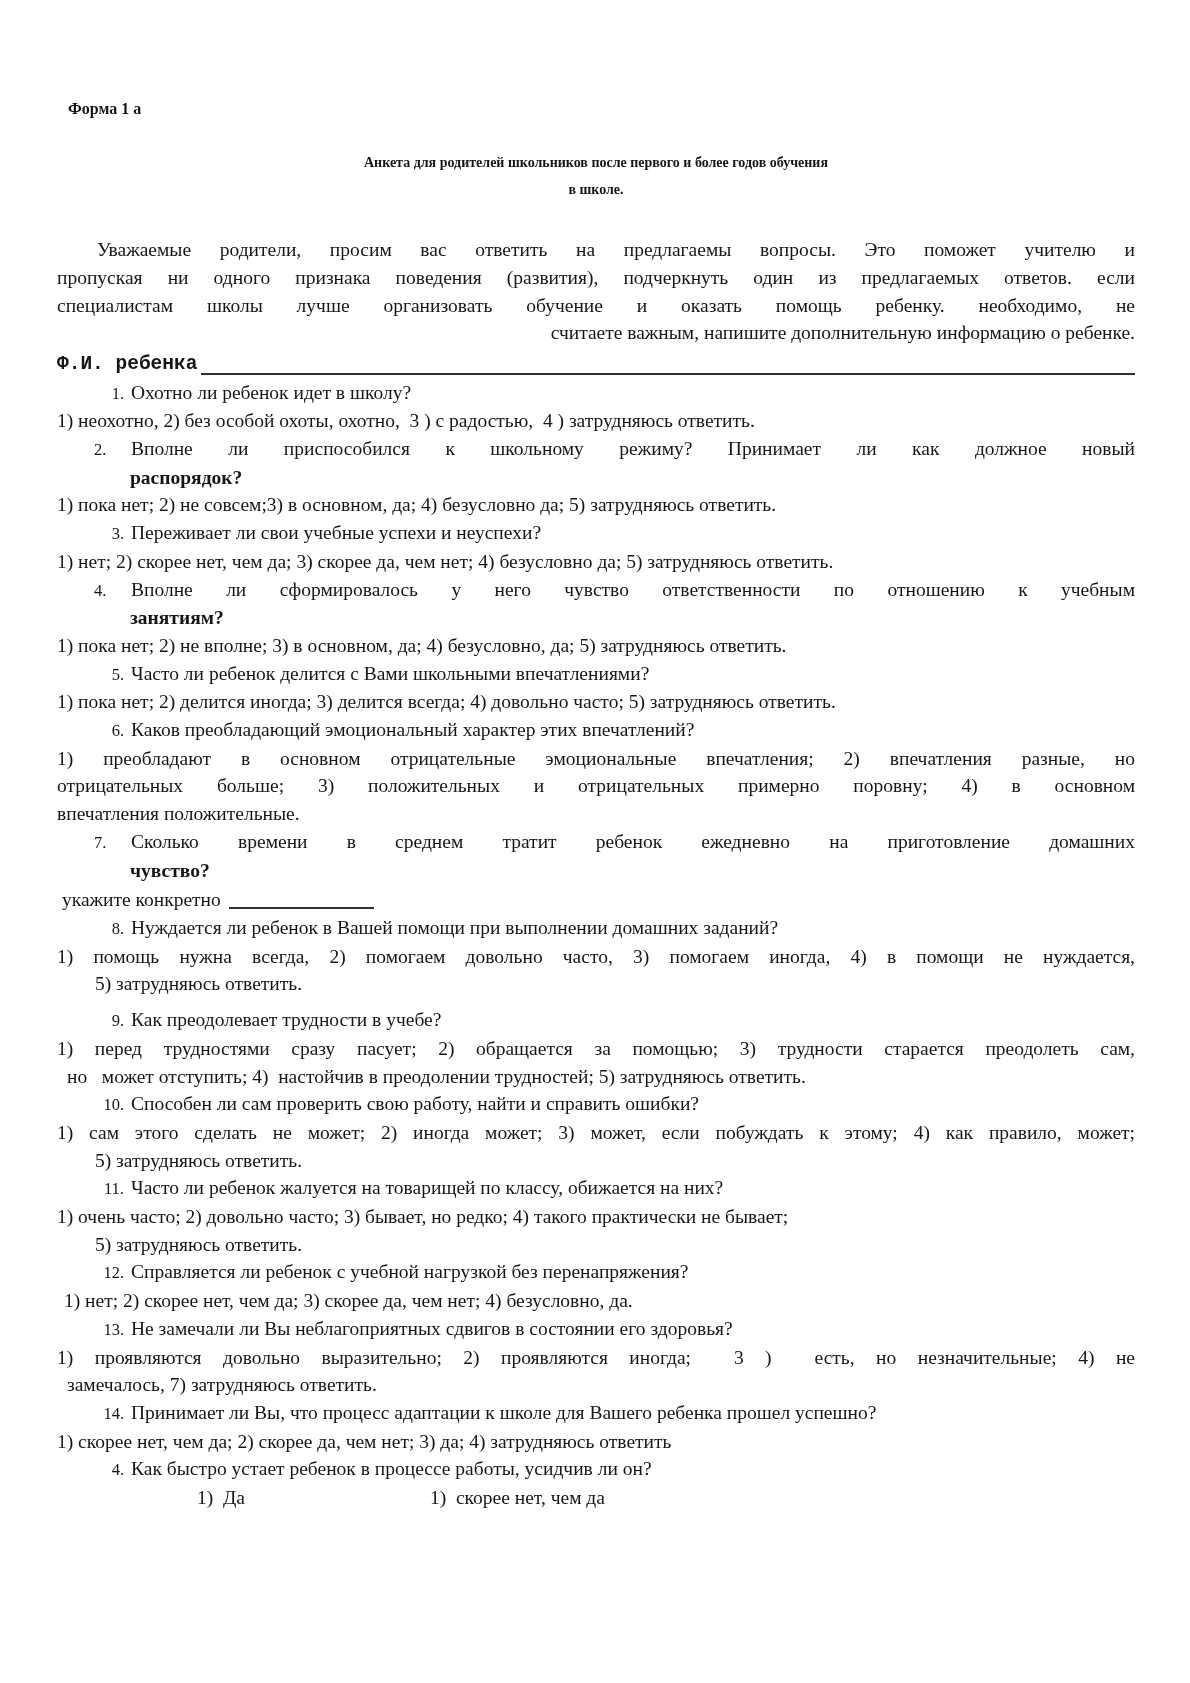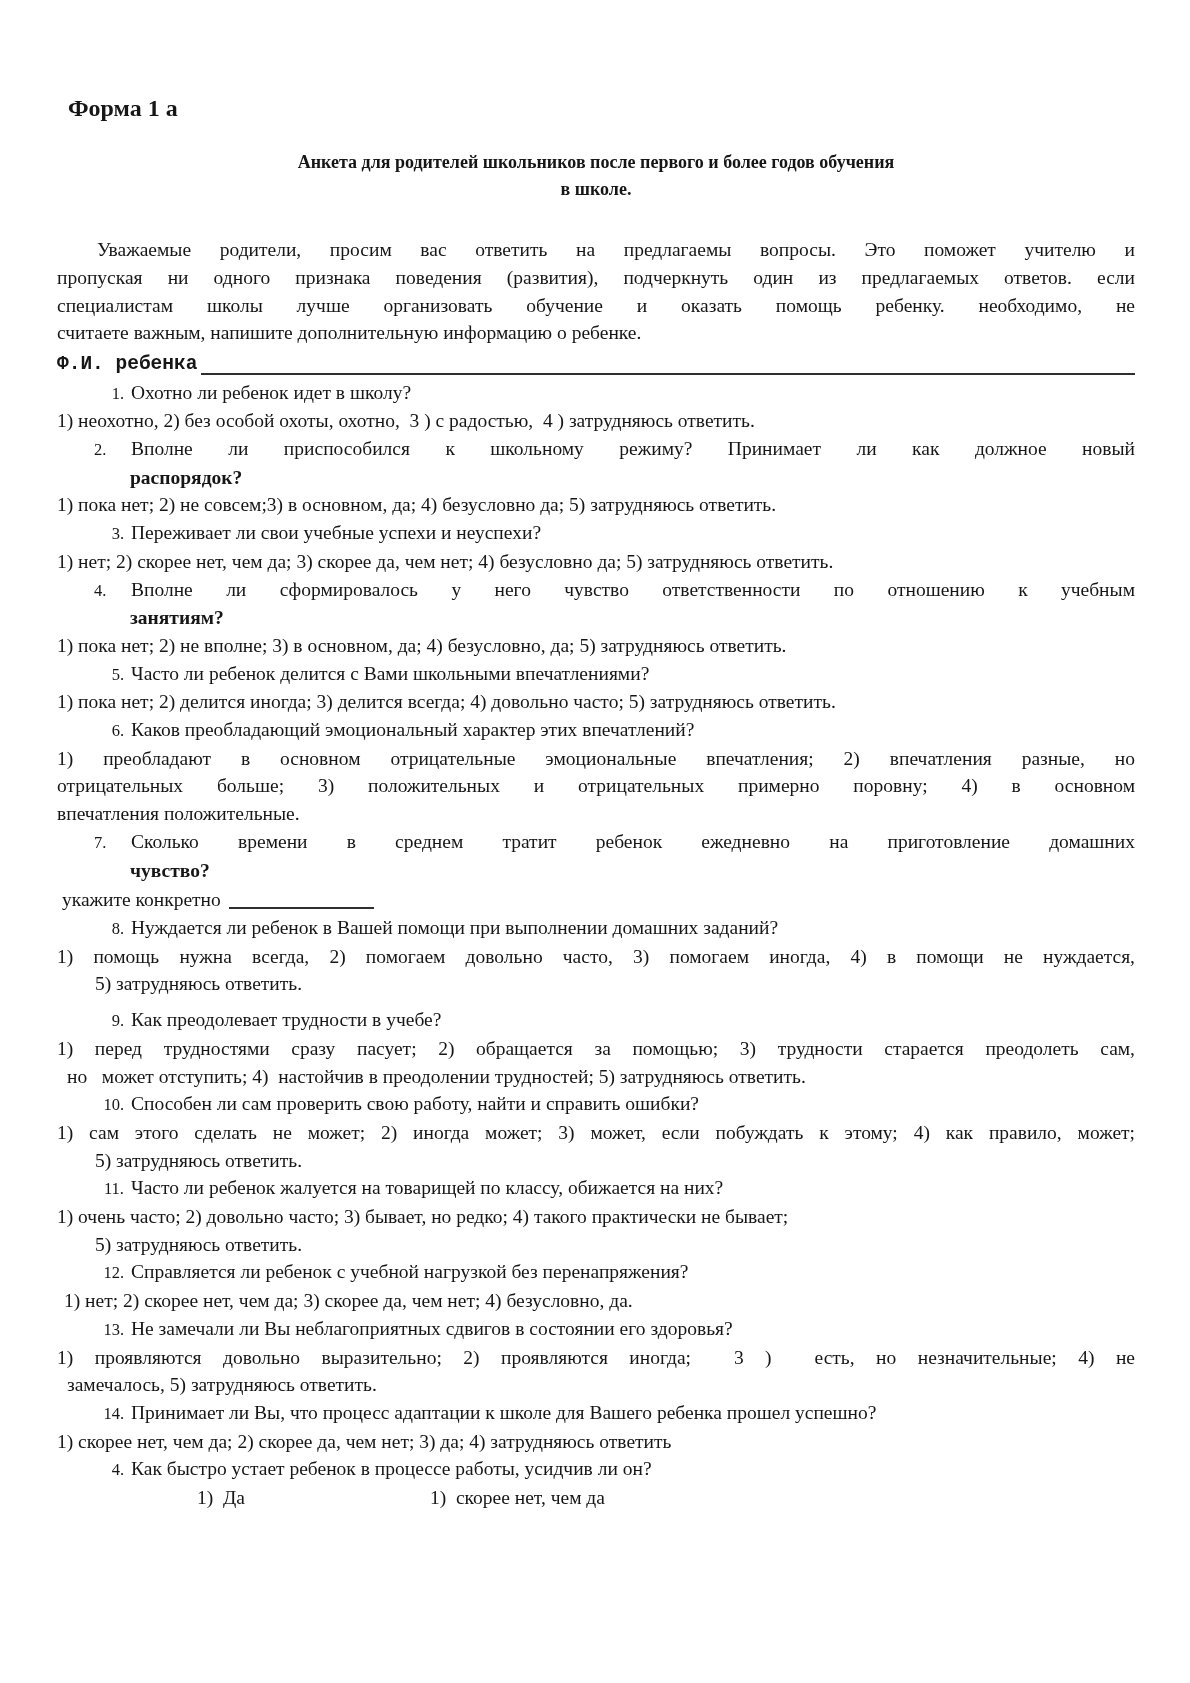--- a/index.html
+++ b/index.html
@@ -10,31 +10,31 @@
     font-family: "Liberation Serif", "DejaVu Serif", serif;
     overflow: hidden;
   }
   .page {
     padding: 95px 55px 0 57px;
     font-size: 19.5px;
     line-height: 27.7px;
   }
   .form-label {
     font-weight: bold;
-    font-size: 24px;
+    font-size: 16px;
     margin-left: 11px;
     margin-bottom: 26px;
   }
   .title {
     text-align: center;
     font-weight: bold;
-    font-size: 18px;
+    font-size: 14px;
     margin-bottom: 32px;
   }
-  .intro-line { text-align: left; }
+  .intro-line { text-align: right; }
   .just { text-align: justify; text-align-last: justify; white-space: normal; }
   .name-row { display: flex; margin-top: 4px; }
   .name-label { font-weight: bold; white-space: pre; font-family: Liberation Mono, monospace; }
   .name-line {
     flex: 1;
     margin-bottom: 4px; margin-left: 4px;
     border-bottom: 2px solid #2f2f2f;
   }
   .q-head {
     font-weight: normal;
@@ -109,19 +109,19 @@
       <div class="q-head"><span class="q-num">10.</span><span class="q-text">Способен ли сам проверить свою работу, найти и справить ошибки?</span></div>
       <div class="ans just">1) сам этого сделать не может; 2) иногда может; 3) может, если побуждать к этому; 4) как правило, может;</div>
       <div class="ans" style="padding-left: 38px;">5) затрудняюсь ответить.</div>
       <div class="q-head"><span class="q-num">11.</span><span class="q-text">Часто ли ребенок жалуется на товарищей по классу, обижается на них?</span></div>
       <div class="ans">1) очень часто; 2) довольно часто; 3) бывает, но редко; 4) такого практически не бывает;</div>
       <div class="ans" style="padding-left: 38px;">5) затрудняюсь ответить.</div>
       <div class="q-head"><span class="q-num">12.</span><span class="q-text">Справляется ли ребенок с учебной нагрузкой без перенапряжения?</span></div>
       <div class="ans" style="padding-left: 7px;">1) нет; 2) скорее нет, чем да; 3) скорее да, чем нет; 4) безусловно, да.</div>
       <div class="q-head"><span class="q-num">13.</span><span class="q-text">Не замечали ли Вы неблагоприятных сдвигов в состоянии его здоровья?</span></div>
       <div class="ans just">1) проявляются довольно выразительно; 2) проявляются иногда;  3 )  есть, но незначительные; 4) не</div>
-      <div class="ans" style="padding-left: 10px;">замечалось, 5) затрудняюсь ответить.</div>
+      <div class="ans" style="padding-left: 10px;">замечалось, 7) затрудняюсь ответить.</div>
       <div class="q-head"><span class="q-num">14.</span><span class="q-text">Принимает ли Вы, что процесс адаптации к школе для Вашего ребенка прошел успешно?</span></div>
       <div class="ans">1) скорее нет, чем да; 2) скорее да, чем нет; 3) да; 4) затрудняюсь ответить</div>
       <div class="q-head"><span class="q-num">4.</span><span class="q-text">Как быстро устает ребенок в процессе работы, усидчив ли он?</span></div>
       <div class="ans"><span class="ans-part" style="margin-left: 140px;">1)  Да</span><span class="ans-part" style="margin-left: 185px;">1)  скорее нет, чем да</span></div>
     </div>
 </div>
 
 </body></html>

